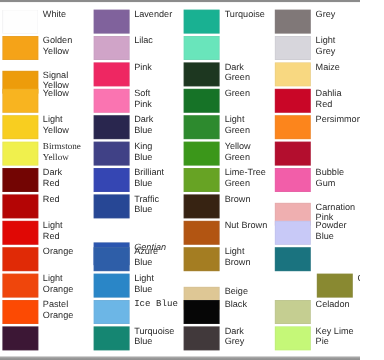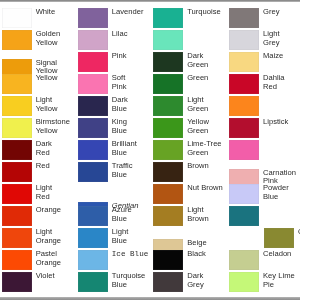--- a/index.html
+++ b/index.html
@@ -56,21 +56,21 @@
             <div class="ln">Yellow</div>
           </div>
         </div>
         <div class="row" style="top: 96.3px; height: 19.3px;">
           <div class="sw" style="background: rgb(248, 206, 32);"></div>
           <div class="lab">
             <div class="ln">Light</div>
             <div class="ln">Yellow</div>
           </div>
         </div>
-        <div class="row" style="top: 118.3px; height: 19.3px;">
+        <div class="row" style="top: 118.3px; height: 19.3px; font-family: Liberation Serif, serif;">
           <div class="sw" style="background: rgb(240, 240, 77);"></div>
           <div class="lab">
             <div class="ln">Birmstone</div>
             <div class="ln">Yellow</div>
           </div>
         </div>
         <div class="row" style="top: 140.3px; height: 19.3px;">
           <div class="sw" style="background: rgb(115, 5, 3);"></div>
           <div class="lab">
             <div class="ln">Dark</div>
@@ -105,23 +105,20 @@
         </div>
         <div class="row" style="top: 250.3px; height: 19.3px;">
           <div class="sw" style="background: rgb(252, 74, 3);"></div>
           <div class="lab">
             <div class="ln">Pastel</div>
             <div class="ln">Orange</div>
           </div>
         </div>
         <div class="row" style="top: 272.3px; height: 19.3px;">
           <div class="sw" style="background: rgb(60, 23, 53);"></div>
-          <div class="lab">
-            <div class="ln">Violet</div>
-          </div>
         </div>
       </div>
       <div class="col" style="left: 77.6px;">
         <div class="row" style="top: 8.3px; height: 19.3px;">
           <div class="sw" style="background: rgb(128, 98, 156);"></div>
           <div class="lab">
             <div class="ln">Lavender</div>
           </div>
         </div>
         <div class="row" style="top: 30.3px; height: 19.3px;">
@@ -310,29 +307,33 @@
         </div>
         <div class="row" style="top: 74.3px; height: 19.3px;">
           <div class="sw" style="background: rgb(201, 6, 39);"></div>
           <div class="lab">
             <div class="ln">Dahlia</div>
             <div class="ln">Red</div>
           </div>
         </div>
         <div class="row" style="top: 96.3px; height: 19.3px;">
           <div class="sw" style="background: rgb(252, 133, 28);"></div>
+          <div class="lab">
+            <div class="ln">Persimmon</div>
+          </div>
         </div>
         <div class="row" style="top: 118.3px; height: 19.3px;">
           <div class="sw" style="background: rgb(179, 14, 46);"></div>
-          <div class="lab">
-            <div class="ln">Lipstick</div>
-          </div>
         </div>
         <div class="row" style="top: 140.3px; height: 19.3px;">
           <div class="sw" style="background: rgb(242, 94, 169);"></div>
+          <div class="lab">
+            <div class="ln">Bubble</div>
+            <div class="ln">Gum</div>
+          </div>
         </div>
         <div class="row" style="top: 169px; height: 19.3px;">
           <div class="sw" style="background: rgb(239, 175, 176);"></div>
           <div class="lab">
             <div class="ln">Carnation</div>
             <div class="ln">Pink</div>
           </div>
         </div>
         <div class="row" style="top: 184.3px; height: 19.3px;">
           <div class="sw" style="background: rgb(200, 201, 247);"></div>

